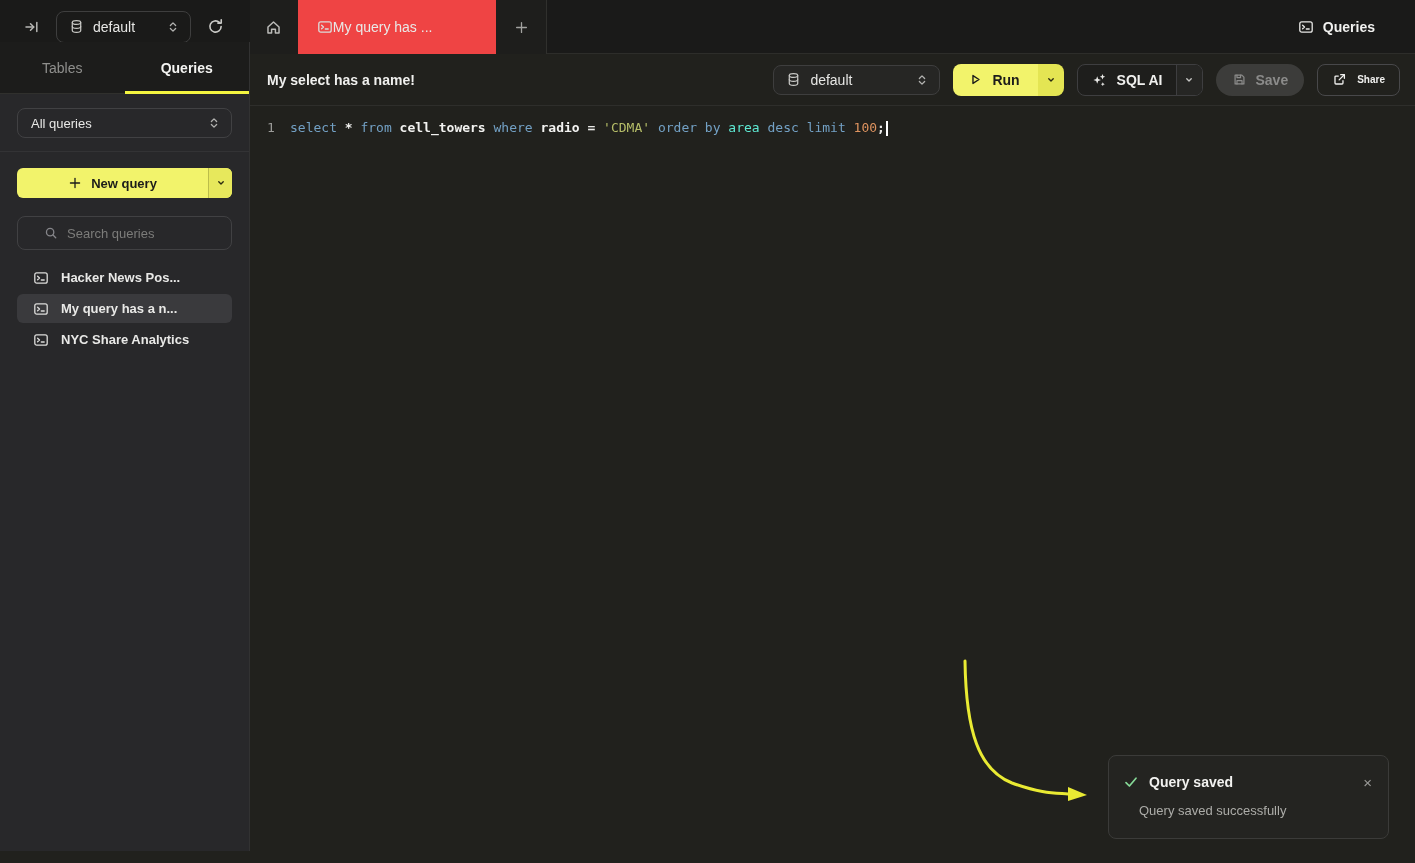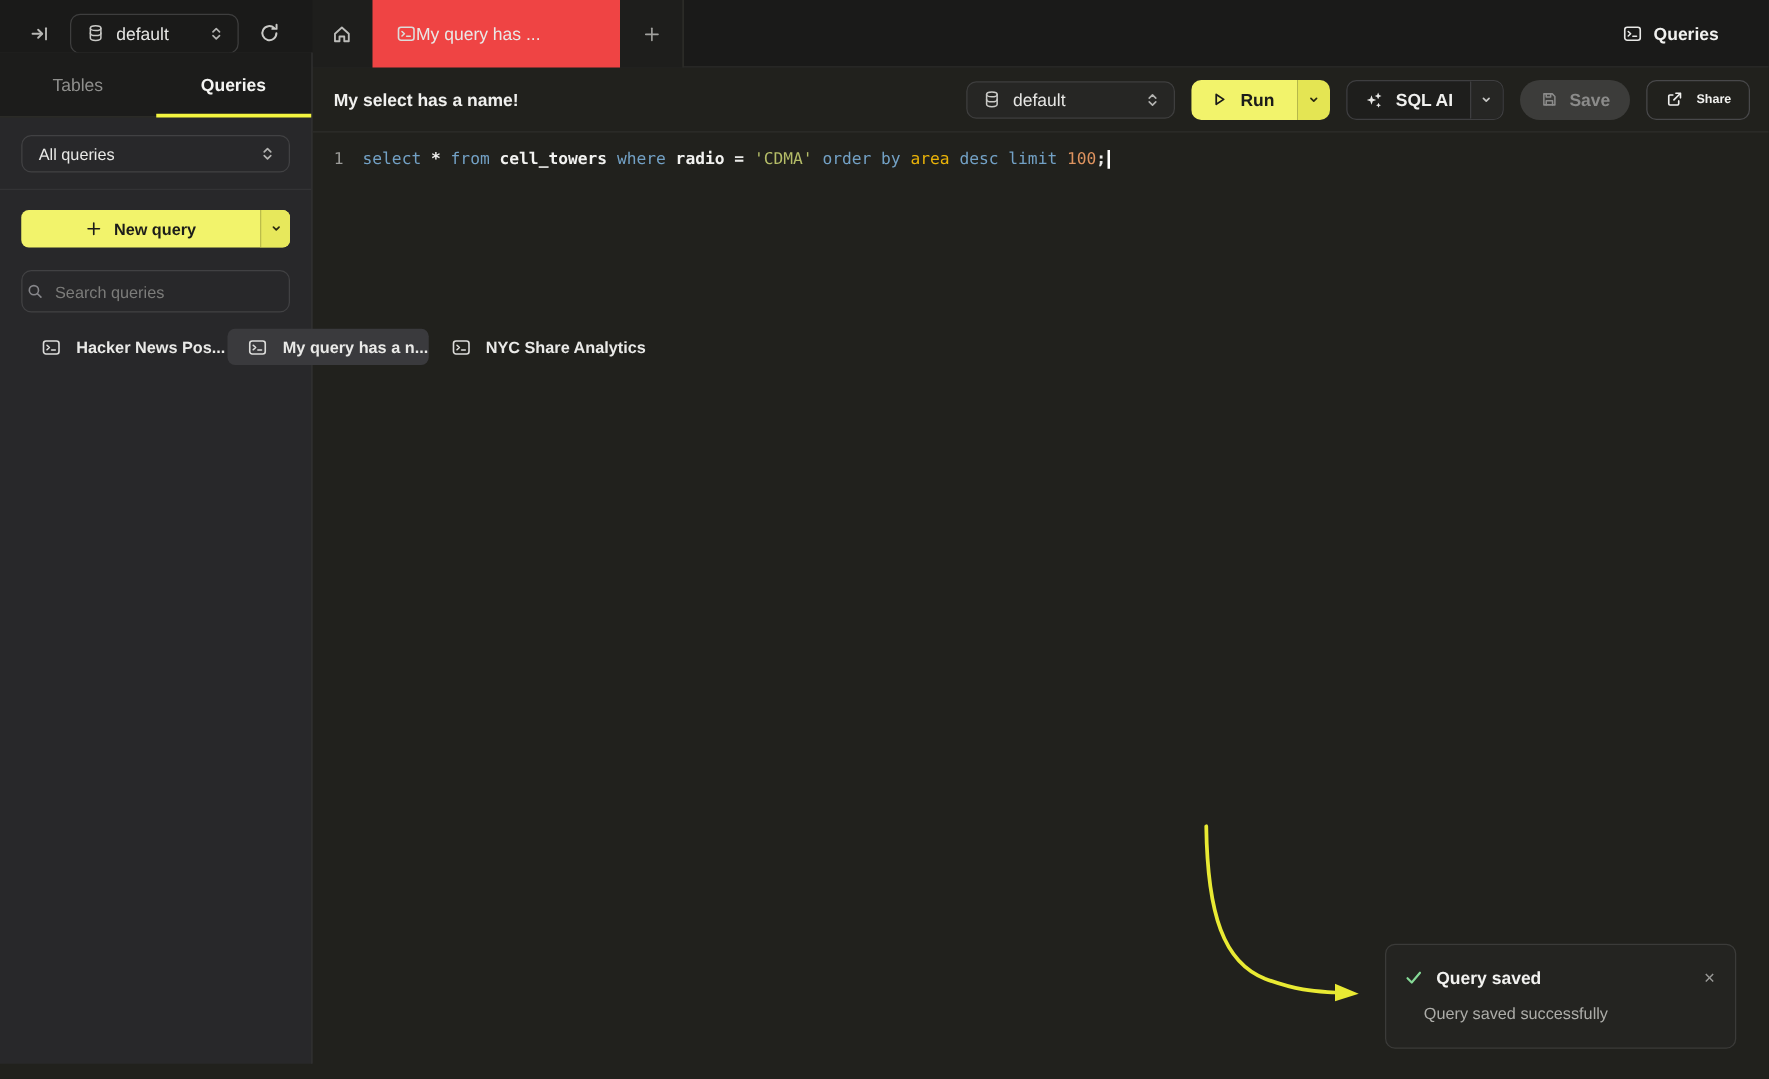--- a/index.html
+++ b/index.html
@@ -78,29 +78,29 @@
     display:flex; cursor:pointer; border:none; padding:0;
     background:#f2f36b;
   }
   .nq-main { flex:1; display:flex; align-items:center; justify-content:center; gap:9px;
     color:#1c1c1a; font-size:13px; font-weight:600; }
   .nq-caret { width:24px; background:#e7e85c; border-left:1px solid rgba(60,60,20,.25);
     display:flex; align-items:center; justify-content:center; color:#2a2a10; }
 
   .search-box {
     margin-top:18px; height:34px; border:1px solid #414143; border-radius:8px;
-    display:flex; align-items:center; gap:9px; padding:0 3px;
+    display:flex; align-items:center; gap:9px; padding:0 26px;
   }
   .search-box input {
     flex:1; background:transparent; border:none; outline:none;
     color:#e8e8e6; font-size:13px; font-family:"Liberation Sans", sans-serif;
   }
   .search-box input::placeholder { color:#7c7c7a; }
 
-  .query-list { margin-top:13px; display:flex; gap:2px; }
+  .query-list { margin-top:13px; display:flex; flex-direction:column; gap:2px; }
   .query-item {
     height:29px; border-radius:6px; display:flex; align-items:center; gap:12px;
     padding-left:16px; cursor:pointer; color:#e9e9e7;
   }
   .query-item.selected { background:#3a3a3d; }
   .query-item .q-label { font-size:13px; font-weight:600; white-space:nowrap; }
 
   
   .main { position:absolute; left:250px; top:54px; width:1165px; height:809px; }
 
@@ -141,21 +141,21 @@
   .code-line {
     display:flex; padding-left:17px; height:20px; align-items:center;
     font-family:"DejaVu Sans Mono", monospace; font-size:13px; line-height:20px;
     white-space:pre;
   }
   .gutter { width:14px; margin-right:9px; color:#9c9c99; }
   .tok-keyword { color:#73a1c5; }
   .tok-identifier { color:#f2f2f0; font-weight:bold; }
   .tok-operator { color:#e9e9e7; font-weight:bold; }
   .tok-string { color:#b5bd68; }
-  .tok-function { color:#eab308; }
+  .tok-function { color:#5eead4; }
   .tok-number { color:#de935f; }
   .caret-bar { display:inline-block; width:2px; height:15px; background:#ffffff; vertical-align:middle; margin-left:1px; }
 
   
   .toast {
     position:absolute; right:26px; top:701px; width:281px; height:84px;
     background:#242421; border:1px solid #3b3b39; border-radius:8px;
     padding:18px 14px 0 14px;
   }
   .toast-head { display:flex; align-items:center; gap:10px; }

